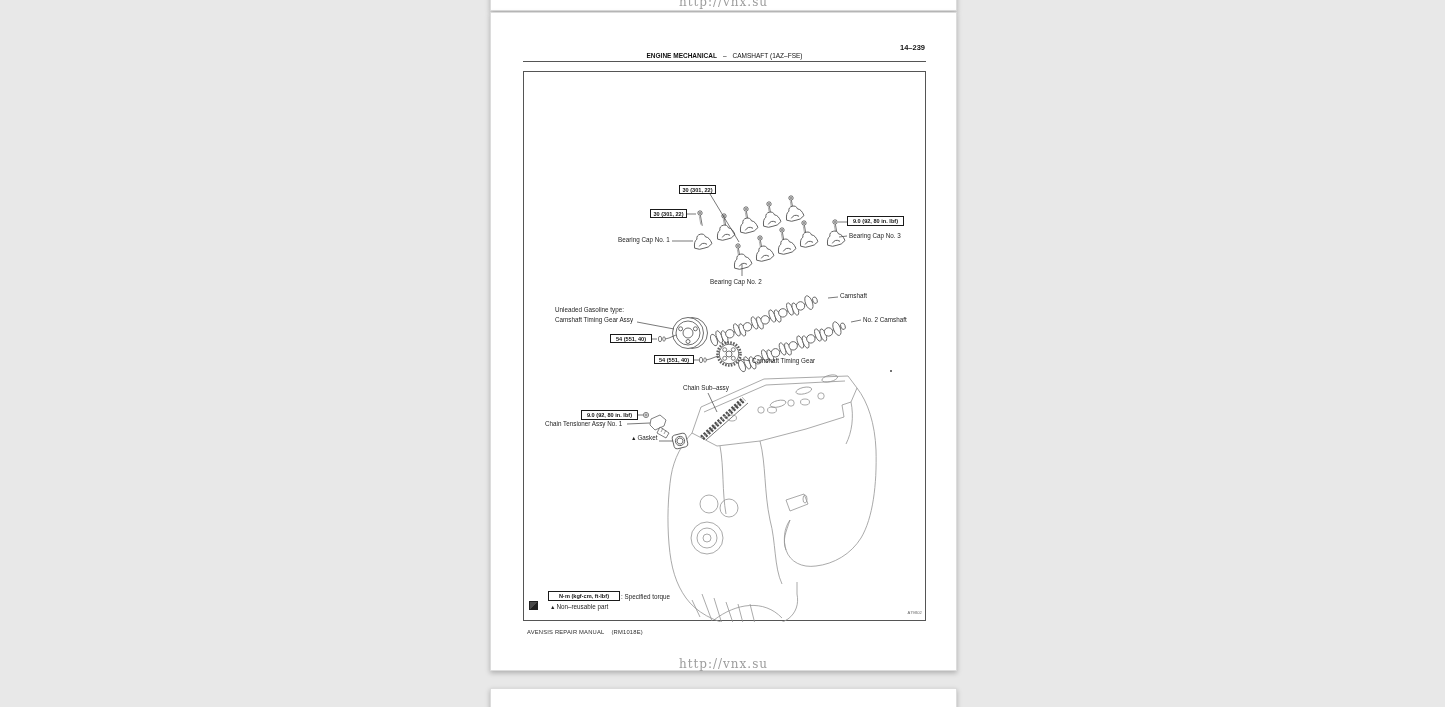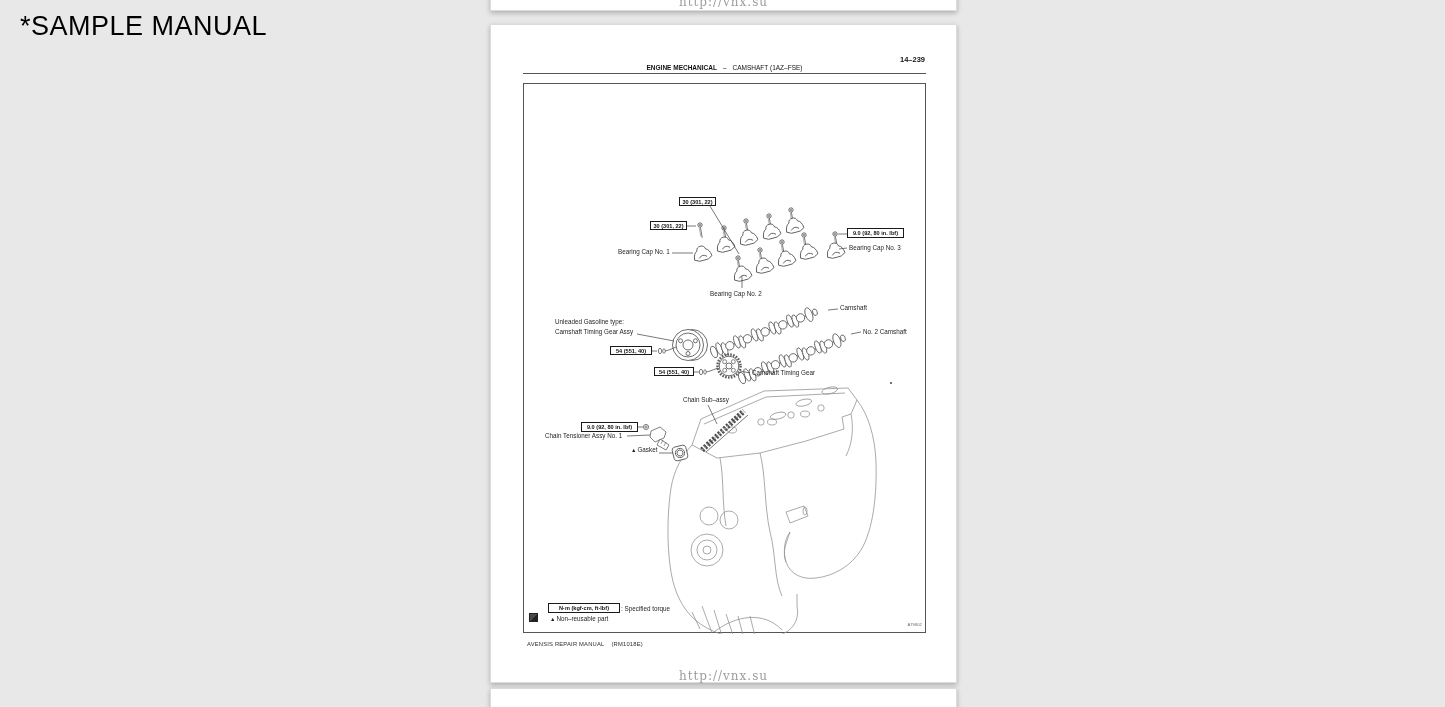--- a/index.html
+++ b/index.html
@@ -3,21 +3,21 @@
 <meta charset="utf-8">
 <style>
   * { margin:0; padding:0; box-sizing:border-box; }
   body { font-family:"Liberation Sans", sans-serif; background:#e8e8e8; }
   #screen { position:relative; width:1445px; height:707px; background:#e8e8e8; overflow:hidden; }
 
   .sample-title { position:absolute; left:20px; top:11px; font-size:27px; letter-spacing:.5px; color:#000; }
 
   .sheet { position:absolute; left:490px; width:467px; background:#fff; border:1px solid #dcdcdc; box-shadow:0 2px 5px rgba(0,0,0,.25); }
   #sheet-top { top:-40px; height:51px; }
-  #sheet-main { top:24px; height:659px; }
+  #sheet-main { top:12px; height:659px; }
   #sheet-bottom { top:688px; height:60px; }
 
   .watermark { position:absolute; left:0; width:100%; text-align:center; font-family:"DejaVu Serif", serif; font-size:12px; color:#9d9d9d; letter-spacing:1px; }
   #wm-top { bottom:1px; }
   #wm-bottom { top:644px; }
 
   .page-number { position:absolute; top:30px; right:31px; font-size:7.5px; font-weight:bold; color:#111; }
   .page-header { position:absolute; top:39px; left:32px; width:403px; text-align:center; font-size:6.5px; color:#111; white-space:nowrap; }
   .page-header .sec { font-weight:bold; }
   .page-header .sep { padding:0 6px; }
@@ -36,21 +36,20 @@
   .figure-code { position:absolute; right:3px; top:539px; font-size:6px; color:#666; transform:scale(.68); transform-origin:right top; }
 
   .page-footer { position:absolute; left:36px; top:616px; font-size:5.8px; color:#2e2e2e; letter-spacing:.2px; }
   .page-footer .code { margin-left:7px; }
 </style>
 </head>
 <body>
 
 <div id="screen">
 
-  <div class="sample-title">*SAMPLE MANUAL</div>
 
   <div class="sheet" id="sheet-top">
     <div class="watermark" id="wm-top">http://vnx.su</div>
   </div>
 
   <div class="sheet" id="sheet-main">
 
     <div class="page-number">14–239</div>
 
     <div class="page-header">

